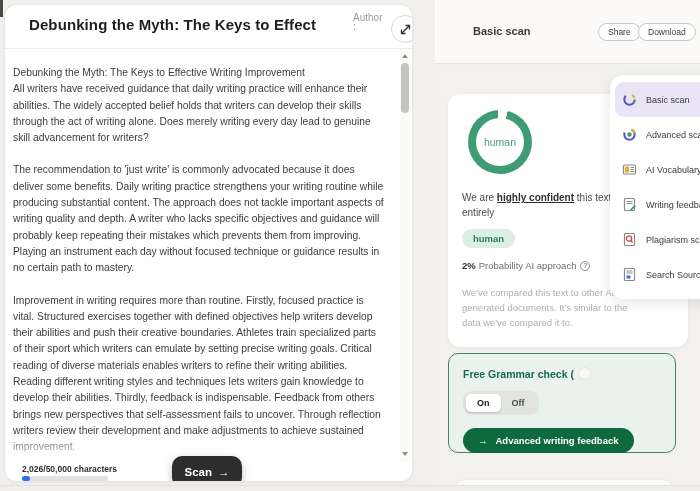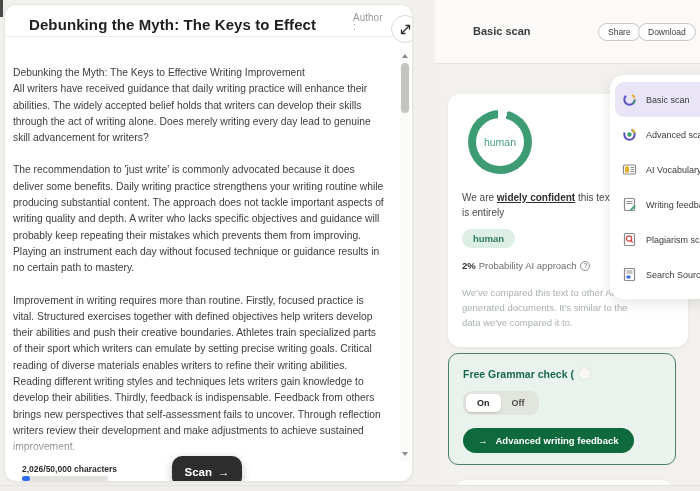--- a/index.html
+++ b/index.html
@@ -6,21 +6,21 @@
   html,body { width:700px; height:491px; }
   body { font-family: "Liberation Sans", sans-serif; background:#f2f0ed; overflow:hidden; }
   .stage { position:relative; width:700px; height:491px; background:#f2f0ed; }
 
   .corner-artifact { position:absolute; left:0; top:0; width:3px; height:17px; background:#4a4a4a; }
 
   
   .left-card { position:absolute; left:4px; top:4px; width:409px; height:478px;
     background:#ffffff; border:1px solid #e8e6e2; border-radius:12px;
     box-shadow:0 1px 3px rgba(0,0,0,.05); overflow:hidden; }
-  .doc-header { position:relative; height:32px; border-bottom:1px solid #eceae7; }
+  .doc-header { position:relative; height:44px; border-bottom:1px solid #eceae7; }
   .doc-title { position:absolute; left:24px; top:11px; width:290px; font-size:15px; font-weight:600;
     color:#1f1f1f; white-space:nowrap; overflow:hidden; letter-spacing:.1px; }
   .author-block { position:absolute; left:348px; top:8px; font-size:10px; color:#9a9a9a; line-height:9px; }
   .expand-btn { position:absolute; left:386px; top:10px; width:28px; height:28px; border:1px solid #dbd9d6;
     border-radius:50%; background:#fff; display:flex; align-items:center; justify-content:center; cursor:pointer; }
   .doc-body { position:absolute; left:0; top:42px; width:396px; height:414px; padding:18px 14px 0 8px;
     overflow:hidden; font-size:10.3px; line-height:16.3px; color:#3d3d3d; }
   .doc-body p { white-space:pre-line; margin-bottom:16px; }
   .doc-fade { position:absolute; left:0; top:428px; width:396px; height:28px; pointer-events:none;
     background:linear-gradient(to bottom, rgba(255,255,255,0), rgba(255,255,255,.92)); }
@@ -73,21 +73,21 @@
 
   
   .menu-card { position:absolute; left:175px; top:10px; width:106px; background:#ffffff; border-radius:14px;
     box-shadow:0 4px 14px rgba(0,0,0,.10); padding:7px 5px; }
   .menu-item { height:35px; display:flex; align-items:center; gap:9px; padding:0 7px; border-radius:9px; cursor:pointer; }
   .menu-item.selected { background:#e9e5f6; }
   .mi-icon { width:15px; height:15px; flex:0 0 15px; display:flex; }
   .mi-label { font-size:9px; font-weight:500; color:#3a3a3a; white-space:nowrap; }
 
   
-  .grammar-card { position:absolute; left:13px; top:288px; width:228px; height:112px; background:#e9f2ec;
+  .grammar-card { position:absolute; left:13px; top:288px; width:228px; height:100px; background:#e9f2ec;
     border:1px solid #4a8266; border-radius:10px; padding:13px 14px; }
   .gc-title-row { display:flex; align-items:center; gap:4px; }
   .gc-title { font-size:10.5px; font-weight:700; color:#176a4f; }
   .ghost-circle { width:13px; height:13px; border-radius:50%; background:#f7f7f5; border:1px solid #e3e3e0; }
   .toggle { display:inline-flex; margin-top:11px; background:#e2e4de; border-radius:9px; padding:3px; }
   .toggle-opt { font-size:9px; padding:4px 11px; border-radius:5px; cursor:pointer; color:#4f4f4f; font-weight:600; }
   .toggle-opt.active { background:#fff; color:#1f1f1f; font-weight:700; box-shadow:0 1px 2px rgba(0,0,0,.18); }
   .cta-btn { margin-top:13px; display:inline-flex; align-items:center; gap:8px; background:#0e6a3c; color:#fff;
     border:none; border-radius:16px; padding:7px 15px; font-family:"Liberation Sans",sans-serif;
     font-size:9.5px; font-weight:700; cursor:pointer; }
@@ -164,21 +164,21 @@
     </div>
 
     <div class="rp-body">
 
       <div class="result-card">
         <div class="donut">
           <div class="donut-hole">
             <span class="donut-label">human</span>
           </div>
         </div>
-        <div class="confidence"><span>We are </span><b>widely confident</b><span> this text is entirely</span></div>
+        <div class="confidence"><span>We are </span><b>highly confident</b><span> this text is entirely</span></div>
         <div>
           <span class="verdict-badge">human</span>
         </div>
         <div class="prob-row">
           <span class="val">2%</span>
           <span>Probability AI approach</span>
           <span class="qmark">?</span>
         </div>
         <div class="note">We've compared this text to other AI-generated documents. It's similar to the data we've compared it to.</div>
       </div>

